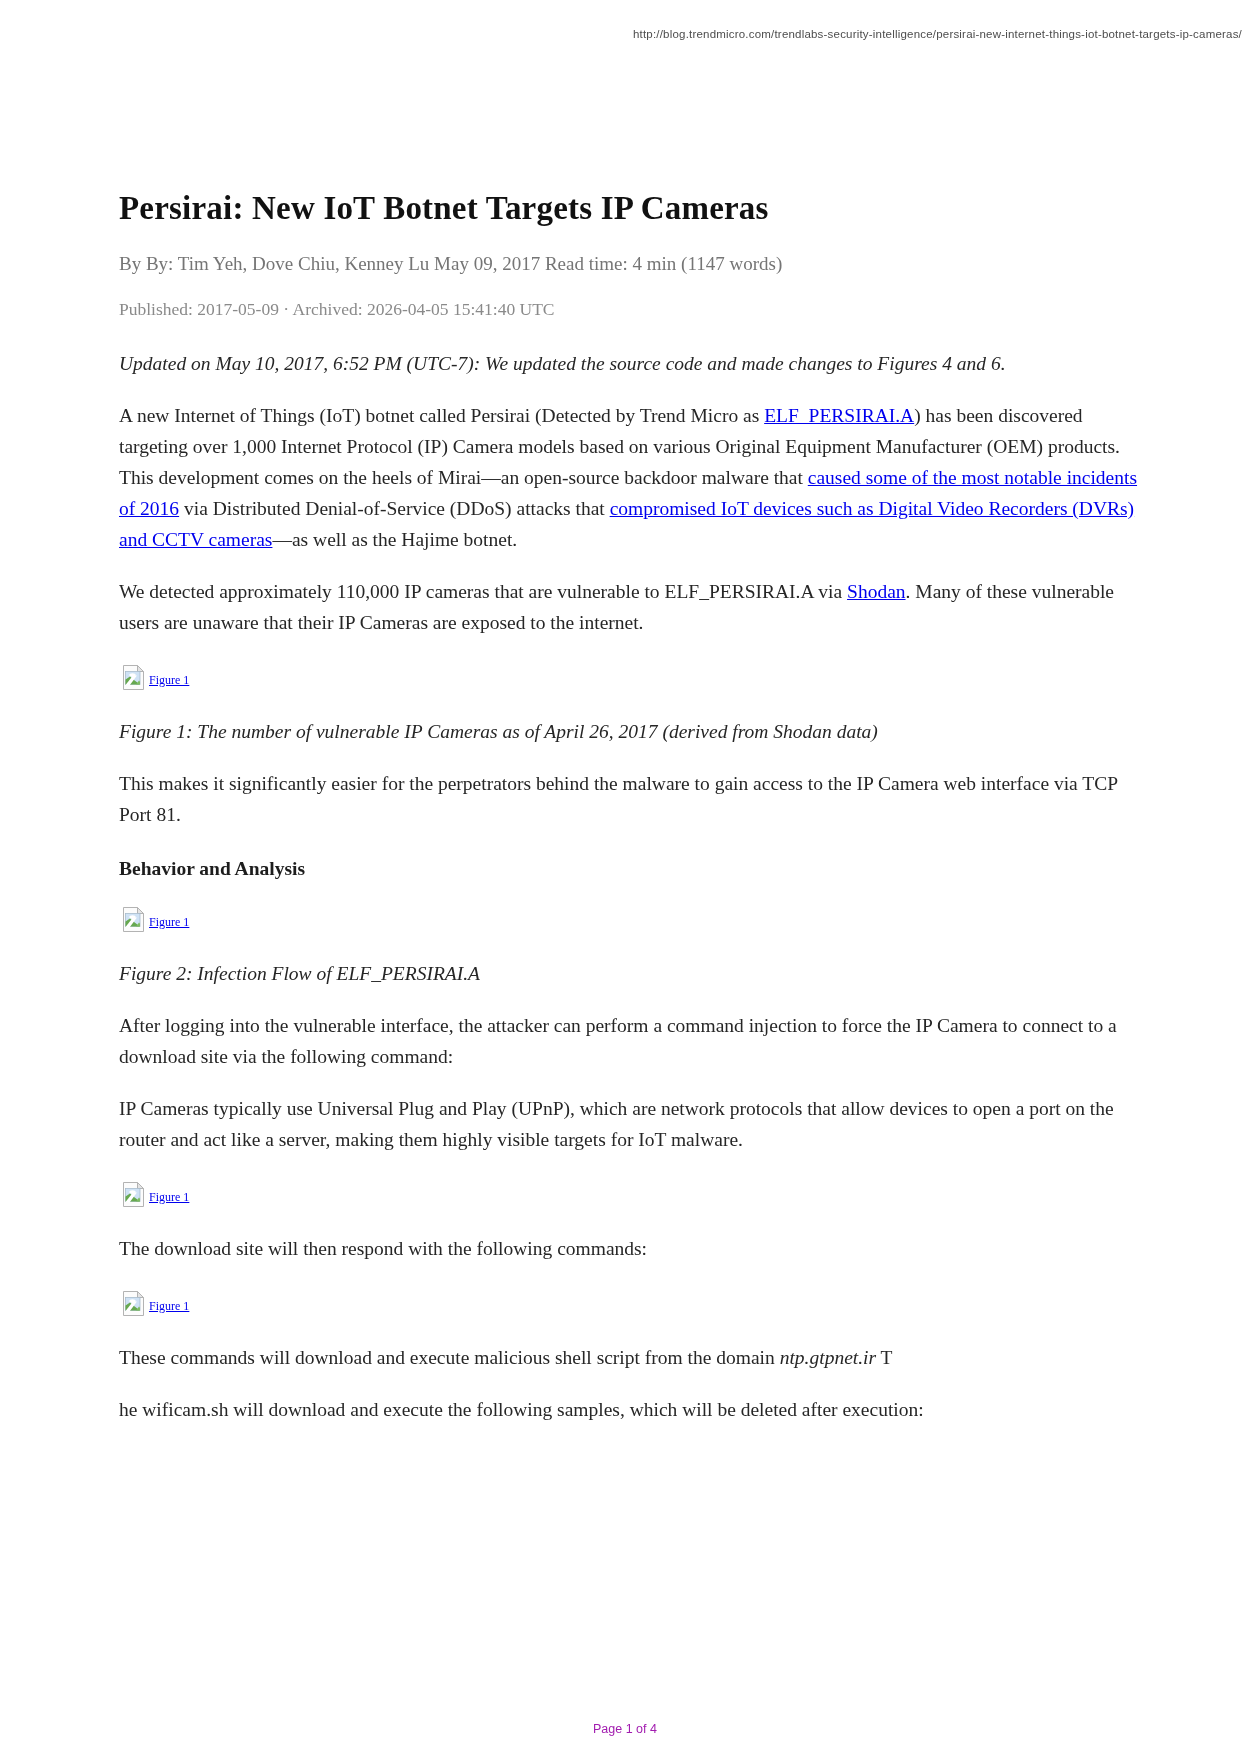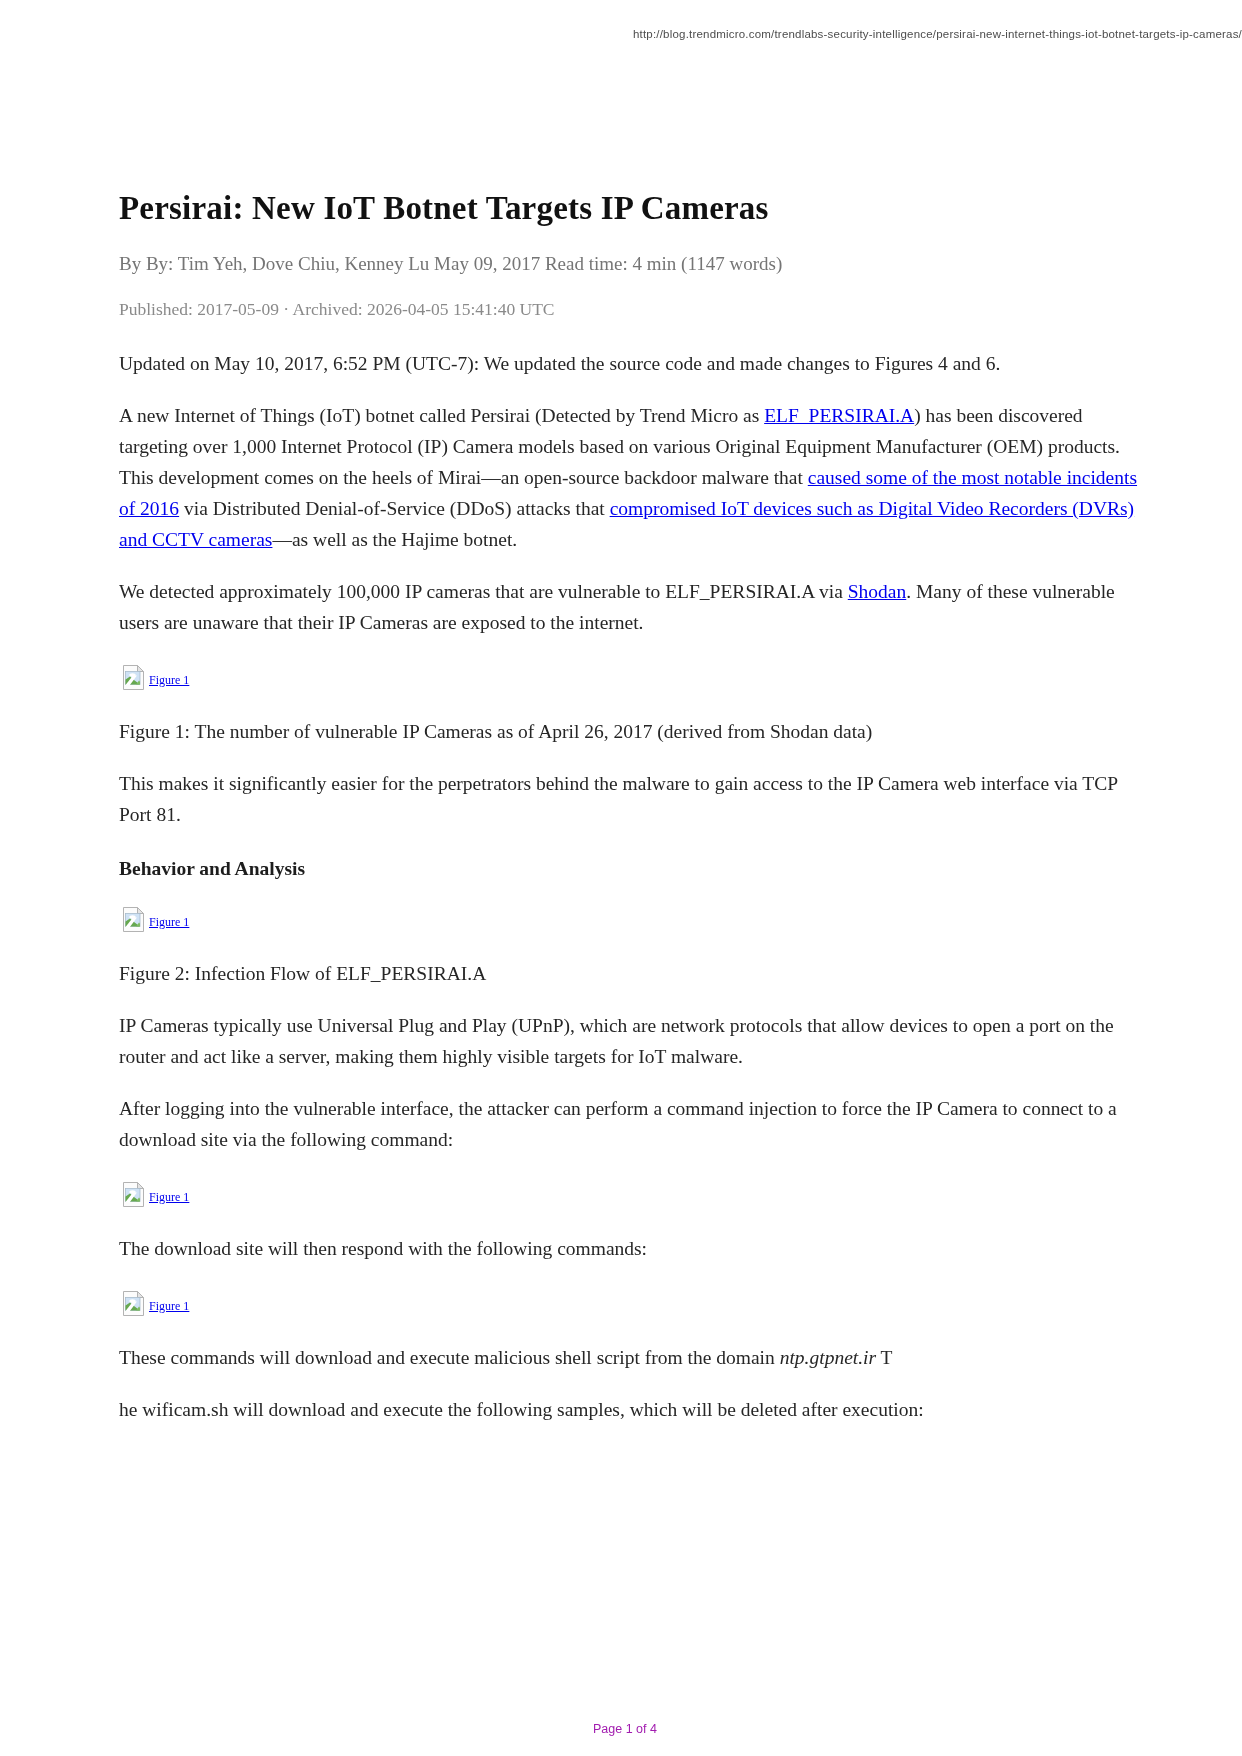--- a/index.html
+++ b/index.html
@@ -55,21 +55,21 @@
     font-size: 17.5px;
     color: #8a8a8a;
     margin-bottom: 28px;
   }
   .para {
     font-size: 19.5px;
     line-height: 31px;
     margin-bottom: 21px;
     color: #262626;
   }
-  .para.italic, .para.caption { }
+  .para.italic, .para.caption { font-style: italic; }
   .section-heading {
     font-size: 19.5px;
     font-weight: bold;
     color: #1d1d1d;
     margin: 28px 0 24px 0;
   }
   .inline-link {
     color: #0000EE;
     text-decoration: underline;
     cursor: pointer;
@@ -96,21 +96,21 @@
 
 <div class="print-header">http://blog.trendmicro.com/trendlabs-security-intelligence/persirai-new-internet-things-iot-botnet-targets-ip-cameras/</div>
 
 <div class="content">
   <h1 class="article-title">Persirai: New IoT Botnet Targets IP Cameras</h1>
   <div class="byline">By By: Tim Yeh, Dove Chiu, Kenney Lu May 09, 2017 Read time: 4 min (1147 words)</div>
   <div class="published-line">Published: 2017-05-09 · Archived: 2026-04-05 15:41:40 UTC</div>
   <div>
       <p class="para italic"><span>Updated on May 10, 2017, 6:52 PM (UTC-7): We updated the source code and made changes to Figures 4 and 6.</span></p>
       <p class="para"><span>A new Internet of Things (IoT) botnet called Persirai (Detected by Trend Micro as </span><a href="#" class="inline-link">ELF_PERSIRAI.A</a><span>) has been discovered targeting over 1,000 Internet Protocol (IP) Camera models based on various Original Equipment Manufacturer (OEM) products. This development comes on the heels of Mirai—an open-source backdoor malware that </span><a href="#" class="inline-link">caused some of the most notable incidents of 2016</a><span> via Distributed Denial-of-Service (DDoS) attacks that </span><a href="#" class="inline-link">compromised IoT devices such as Digital Video Recorders (DVRs) and CCTV cameras</a><span>—as well as the Hajime botnet.</span></p>
-      <p class="para"><span>We detected approximately 100,000 IP cameras that are vulnerable to ELF_PERSIRAI.A via </span><a href="#" class="inline-link">Shodan</a><span>. Many of these vulnerable users are unaware that their IP Cameras are exposed to the internet.</span></p>
+      <p class="para"><span>We detected approximately 110,000 IP cameras that are vulnerable to ELF_PERSIRAI.A via </span><a href="#" class="inline-link">Shodan</a><span>. Many of these vulnerable users are unaware that their IP Cameras are exposed to the internet.</span></p>
       <div class="figure-row">
         <span class="icon-wrap"><svg width="29" height="29" viewBox="0 0 29 29">
             <path d="M4.5 2.5 h14 l6 6 v18 h-20 z" fill="#fcfcfc" stroke="#b3b3b3" stroke-width="1"></path>
             <path d="M18.5 2.5 v6 h6 z" fill="#e4e4e4" stroke="#b3b3b3" stroke-width="1"></path>
             <rect x="6.5" y="8.5" width="14.5" height="13" fill="#cfe2f5" stroke="#a8bccd" stroke-width="0.8"></rect>
             <ellipse cx="13.5" cy="12" rx="3.2" ry="1.8" fill="#ffffff"></ellipse>
             <polygon points="6.5,21.5 6.5,16.5 11,13.5 15,17 21,21.5" fill="#66a84f"></polygon>
             <polygon points="6.5,22 14,12.5 18,12.5 10.5,22.5" fill="#ffffff"></polygon>
             <polygon points="17,21.5 20,17.5 21,18.5 21,21.5" fill="#7dbb62"></polygon>
           </svg></span>
@@ -125,22 +125,22 @@
             <path d="M18.5 2.5 v6 h6 z" fill="#e4e4e4" stroke="#b3b3b3" stroke-width="1"></path>
             <rect x="6.5" y="8.5" width="14.5" height="13" fill="#cfe2f5" stroke="#a8bccd" stroke-width="0.8"></rect>
             <ellipse cx="13.5" cy="12" rx="3.2" ry="1.8" fill="#ffffff"></ellipse>
             <polygon points="6.5,21.5 6.5,16.5 11,13.5 15,17 21,21.5" fill="#66a84f"></polygon>
             <polygon points="6.5,22 14,12.5 18,12.5 10.5,22.5" fill="#ffffff"></polygon>
             <polygon points="17,21.5 20,17.5 21,18.5 21,21.5" fill="#7dbb62"></polygon>
           </svg></span>
         <a href="#" class="inline-link figure-link">Figure 1</a>
       </div>
       <p class="para caption">Figure 2: Infection Flow of ELF_PERSIRAI.A</p>
+      <p class="para"><span>After logging into the vulnerable interface, the attacker can perform a command injection to force the IP Camera to connect to a download site via the following command:</span></p>
       <p class="para"><span>IP Cameras typically use Universal Plug and Play (UPnP), which are network protocols that allow devices to open a port on the router and act like a server, making them highly visible targets for IoT malware.</span></p>
-      <p class="para"><span>After logging into the vulnerable interface, the attacker can perform a command injection to force the IP Camera to connect to a download site via the following command:</span></p>
       <div class="figure-row">
         <span class="icon-wrap"><svg width="29" height="29" viewBox="0 0 29 29">
             <path d="M4.5 2.5 h14 l6 6 v18 h-20 z" fill="#fcfcfc" stroke="#b3b3b3" stroke-width="1"></path>
             <path d="M18.5 2.5 v6 h6 z" fill="#e4e4e4" stroke="#b3b3b3" stroke-width="1"></path>
             <rect x="6.5" y="8.5" width="14.5" height="13" fill="#cfe2f5" stroke="#a8bccd" stroke-width="0.8"></rect>
             <ellipse cx="13.5" cy="12" rx="3.2" ry="1.8" fill="#ffffff"></ellipse>
             <polygon points="6.5,21.5 6.5,16.5 11,13.5 15,17 21,21.5" fill="#66a84f"></polygon>
             <polygon points="6.5,22 14,12.5 18,12.5 10.5,22.5" fill="#ffffff"></polygon>
             <polygon points="17,21.5 20,17.5 21,18.5 21,21.5" fill="#7dbb62"></polygon>
           </svg></span>

